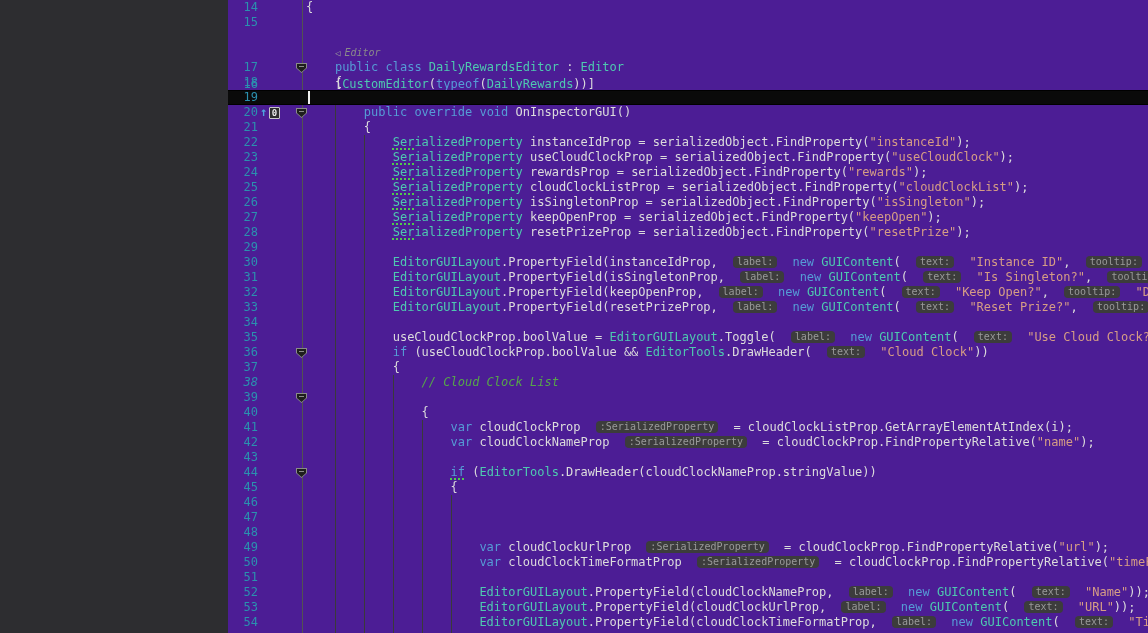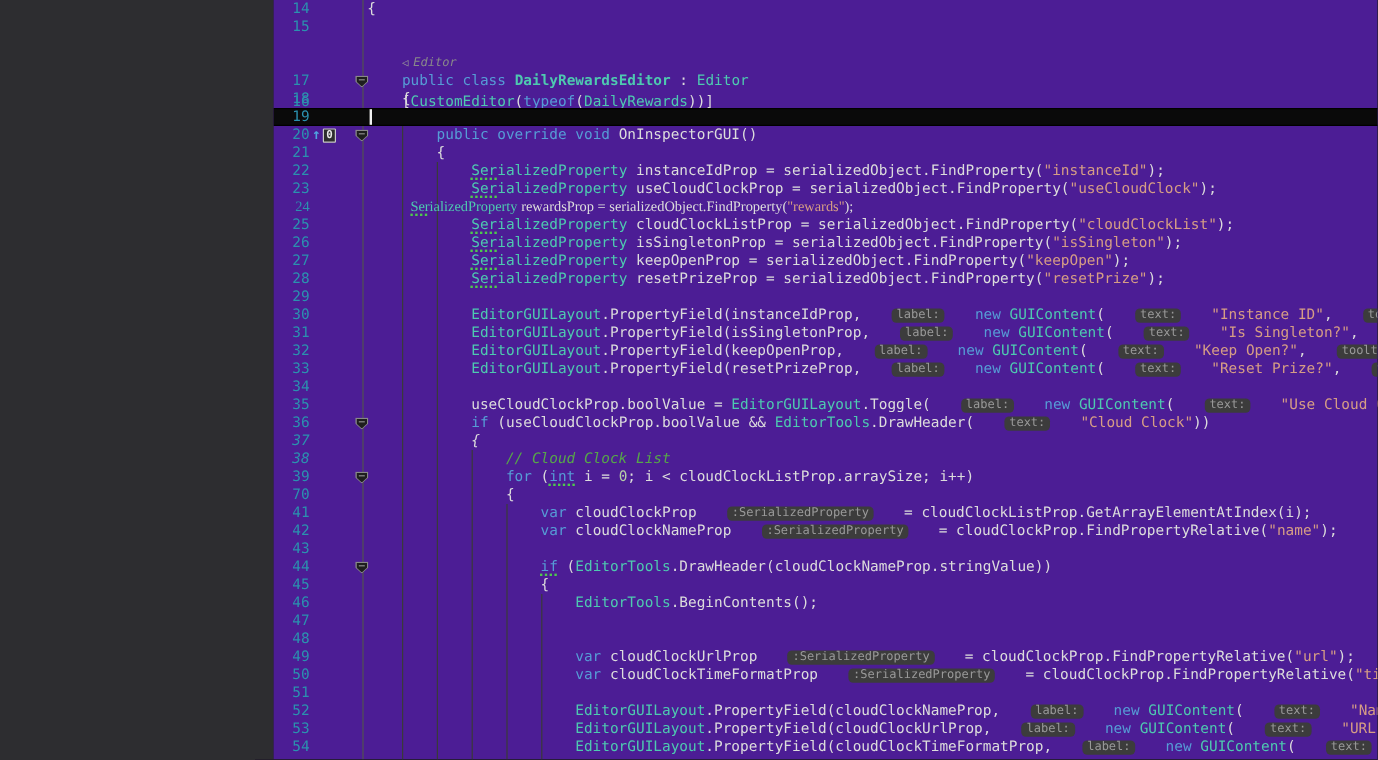--- a/index.html
+++ b/index.html
@@ -7,27 +7,27 @@
           font-family:"DejaVu Sans Mono","Liberation Mono",monospace;
           font-size:12px;line-height:15px;background:#1e1e1e;}
   #side-panel{position:absolute;left:0;top:0;width:228px;height:633px;background:#2d2d30;}
   #editor{position:absolute;left:228px;top:0;width:1091px;height:633px;background:#4c1d95;}
   .row{position:absolute;left:0;width:920px;height:15px;white-space:pre;}
   .row.current{background:#0a0a0a;box-shadow:inset 0 1px 0 #000,inset 0 -1px 0 #000;padding-left:39px;}
   .ln{position:absolute;left:2px;top:0;width:28px;text-align:right;color:#2b91af;}
   .code{position:absolute;left:78px;top:0;color:#dcdcdc;white-space:pre;}
   .k{color:#569cd6;}
   .t{color:#4ec9b0;}
-  .tb{color:#4ec9b0;font-weight:bold;}
+  .tb{color:#4ec9b0;font-weight:normal;}
   .s{color:#d69d85;}
   .n{color:#b5cea8;}
   .cm{color:#57a64a;}
   .u{text-decoration:underline dotted #4ec94e 2px;text-underline-offset:2px;}
   .pill{display:inline-block;background:#3c3c3c;color:#999;font-size:10px;line-height:12px;
-        padding:0 4px;border-radius:4px;vertical-align:1px;margin:0 18px;}
+        padding:0 4px;border-radius:4px;vertical-align:1px;margin:0 8px;}
   .fold-line{position:absolute;left:74px;top:0;width:1px;height:633px;background:#525252;}
   .fold{position:absolute;left:68px;top:3px;width:11px;height:10px;}
   .fold .outer{position:absolute;inset:0;background:#8a8a8a;
         clip-path:polygon(0 0,100% 0,100% 50%,50% 100%,0 50%);}
   .fold .inner{position:absolute;inset:1px;background:#1e1e1e;
         clip-path:polygon(0 0,100% 0,100% 50%,50% 100%,0 50%);}
   .fold .minus{position:absolute;left:3px;top:3px;width:5px;height:1px;background:#8a8a8a;}
   .guide{position:absolute;width:1px;background:#3a3a3a;}
   .caret{position:absolute;width:2px;height:13px;background:#f0f0f0;}
   .lens{color:#8a8a8a;font-size:10px;}
@@ -56,43 +56,43 @@
         <div class="row" style="top: 15px;"><span class="ln">15</span><div class="code"></div></div>
         <div class="row" style="top: 30px; margin-top: 47px;"><span class="ln">16</span><div class="code"><span>    [</span><span class="t">CustomEditor</span><span>(</span><span class="k">typeof</span><span>(</span><span class="t">DailyRewards</span><span>))]</span></div></div>
         <div class="row" style="top: 45px; font-style: italic;"><div class="code lens" style="left: 107px;"><span class="ic">◁</span><span>Editor</span></div></div>
         <div class="row" style="top: 60px;"><span class="ln">17</span><div class="fold"><div class="outer"></div><div class="inner"></div><div class="minus"></div></div><div class="code"><span>    </span><span class="k">public</span><span> </span><span class="k">class</span><span> </span><span class="tb">DailyRewardsEditor</span><span> : </span><span class="t">Editor</span></div></div>
         <div class="row" style="top: 75px;"><span class="ln">18</span><div class="code"><span>    {</span></div></div>
         <div class="row current" style="top: 90px;"><span class="ln">19</span><div class="code"></div></div>
         <div class="row" style="top: 105px;"><span class="ln">20</span><span class="badge-arrow">↑</span><span class="badge-box">0</span><div class="fold"><div class="outer"></div><div class="inner"></div><div class="minus"></div></div><div class="code"><span>        </span><span class="k">public</span><span> </span><span class="k">override</span><span> </span><span class="k">void</span><span> OnInspectorGUI()</span></div></div>
         <div class="row" style="top: 120px;"><span class="ln">21</span><div class="code"><span>        {</span></div></div>
         <div class="row" style="top: 135px;"><span class="ln">22</span><div class="code"><span>            </span><span class="t u">Ser</span><span class="t">ializedProperty</span><span> instanceIdProp = serializedObject.FindProperty(</span><span class="s">"instanceId"</span><span>);</span></div></div>
         <div class="row" style="top: 150px;"><span class="ln">23</span><div class="code"><span>            </span><span class="t u">Ser</span><span class="t">ializedProperty</span><span> useCloudClockProp = serializedObject.FindProperty(</span><span class="s">"useCloudClock"</span><span>);</span></div></div>
-        <div class="row" style="top: 165px; font-family: Liberation Serif, serif;"><span class="ln">24</span><div class="code"><span>            </span><span class="t u">Ser</span><span class="t">ializedProperty</span><span> rewardsProp = serializedObject.FindProperty(</span><span class="s">"rewards"</span><span>);</span></div></div>
+        <div class="row" style="top: 165px;"><span class="ln">24</span><div class="code"><span>            </span><span class="t u">Ser</span><span class="t">ializedProperty</span><span> rewardsProp = serializedObject.FindProperty(</span><span class="s">"rewards"</span><span>);</span></div></div>
         <div class="row" style="top: 180px;"><span class="ln">25</span><div class="code"><span>            </span><span class="t u">Ser</span><span class="t">ializedProperty</span><span> cloudClockListProp = serializedObject.FindProperty(</span><span class="s">"cloudClockList"</span><span>);</span></div></div>
         <div class="row" style="top: 195px; padding-left: 36px;"><span class="ln">26</span><div class="code"><span>            </span><span class="t u">Ser</span><span class="t">ializedProperty</span><span> isSingletonProp = serializedObject.FindProperty(</span><span class="s">"isSingleton"</span><span>);</span></div></div>
         <div class="row" style="top: 210px;"><span class="ln">27</span><div class="code"><span>            </span><span class="t u">Ser</span><span class="t">ializedProperty</span><span> keepOpenProp = serializedObject.FindProperty(</span><span class="s">"keepOpen"</span><span>);</span></div></div>
         <div class="row" style="top: 225px;"><span class="ln">28</span><div class="code"><span>            </span><span class="t u">Ser</span><span class="t">ializedProperty</span><span> resetPrizeProp = serializedObject.FindProperty(</span><span class="s">"resetPrize"</span><span>);</span></div></div>
         <div class="row" style="top: 240px;"><span class="ln">29</span><div class="code"></div></div>
         <div class="row" style="top: 255px;"><span class="ln">30</span><div class="code"><span>            </span><span class="t">EditorGUILayout</span><span>.PropertyField(instanceIdProp, </span><span class="pill">label:</span><span> </span><span class="k">new</span><span> </span><span class="t">GUIContent</span><span>( </span><span class="pill">text:</span><span> </span><span class="s">"Instance ID"</span><span>, </span><span class="pill">tooltip:</span><span> </span><span class="s">"Change this </span></div></div>
         <div class="row" style="top: 270px;"><span class="ln">31</span><div class="code"><span>            </span><span class="t">EditorGUILayout</span><span>.PropertyField(isSingletonProp, </span><span class="pill">label:</span><span> </span><span class="k">new</span><span> </span><span class="t">GUIContent</span><span>( </span><span class="pill">text:</span><span> </span><span class="s">"Is Singleton?"</span><span>, </span><span class="pill">tooltip:</span><span> </span><span class="s">"Is it sin</span></div></div>
         <div class="row" style="top: 285px;"><span class="ln">32</span><div class="code"><span>            </span><span class="t">EditorGUILayout</span><span>.PropertyField(keepOpenProp, </span><span class="pill">label:</span><span> </span><span class="k">new</span><span> </span><span class="t">GUIContent</span><span>( </span><span class="pill">text:</span><span> </span><span class="s">"Keep Open?"</span><span>, </span><span class="pill">tooltip:</span><span> </span><span class="s">"Do the Canvas </span></div></div>
         <div class="row" style="top: 300px;"><span class="ln">33</span><div class="code"><span>            </span><span class="t">EditorGUILayout</span><span>.PropertyField(resetPrizeProp, </span><span class="pill">label:</span><span> </span><span class="k">new</span><span> </span><span class="t">GUIContent</span><span>( </span><span class="pill">text:</span><span> </span><span class="s">"Reset Prize?"</span><span>, </span><span class="pill">tooltip:</span><span> </span><span class="s">"Resets the </span></div></div>
         <div class="row" style="top: 315px;"><span class="ln">34</span><div class="code"></div></div>
         <div class="row" style="top: 330px;"><span class="ln">35</span><div class="code"><span>            useCloudClockProp.boolValue = </span><span class="t">EditorGUILayout</span><span>.Toggle( </span><span class="pill">label:</span><span> </span><span class="k">new</span><span> </span><span class="t">GUIContent</span><span>( </span><span class="pill">text:</span><span> </span><span class="s">"Use Cloud Clock?"</span><span>), useCloudClockProp.boolValue);</span></div></div>
         <div class="row" style="top: 345px;"><span class="ln">36</span><div class="fold"><div class="outer"></div><div class="inner"></div><div class="minus"></div></div><div class="code"><span>            </span><span class="k">if</span><span> (useCloudClockProp.boolValue &amp;&amp; </span><span class="t">EditorTools</span><span>.DrawHeader( </span><span class="pill">text:</span><span> </span><span class="s">"Cloud Clock"</span><span>))</span></div></div>
-        <div class="row" style="top: 360px; font-style: italic;"><span class="ln">37</span><div class="code"><span>            {</span></div></div>
+        <div class="row" style="top: 360px;"><span class="ln">37</span><div class="code"><span>            {</span></div></div>
         <div class="row" style="top: 375px; font-style: italic;"><span class="ln">38</span><div class="code"><span>                </span><span class="cm">// Cloud Clock List</span></div></div>
-        <div class="row" style="top: 390px;"><span class="ln">39</span><div class="fold"><div class="outer"></div><div class="inner"></div><div class="minus"></div></div><div class="code"><span>                </span><span class="k">for</span><span> (</span><span class="k u">int</span><span> i = </span><span class="n">0</span><span>; i &lt; cloudClockListProp.arraySize; i++)</span></div></div>
-        <div class="row" style="top: 405px;"><span class="ln">70</span><div class="code"><span>                {</span></div></div>
+        <div class="row" style="top: 390px;"><span class="ln">39</span><div class="fold"><div class="outer"></div><div class="inner"></div><div class="minus"></div></div></div>
+        <div class="row" style="top: 405px;"><span class="ln">40</span><div class="code"><span>                {</span></div></div>
         <div class="row" style="top: 420px;"><span class="ln">41</span><div class="code"><span>                    </span><span class="k">var</span><span> cloudClockProp </span><span class="pill">:SerializedProperty</span><span> = cloudClockListProp.GetArrayElementAtIndex(i);</span></div></div>
         <div class="row" style="top: 435px;"><span class="ln">42</span><div class="code"><span>                    </span><span class="k">var</span><span> cloudClockNameProp </span><span class="pill">:SerializedProperty</span><span> = cloudClockProp.FindPropertyRelative(</span><span class="s">"name"</span><span>);</span></div></div>
         <div class="row" style="top: 450px;"><span class="ln">43</span><div class="code"></div></div>
         <div class="row" style="top: 465px;"><span class="ln">44</span><div class="fold"><div class="outer"></div><div class="inner"></div><div class="minus"></div></div><div class="code"><span>                    </span><span class="k u">if</span><span> (</span><span class="t">EditorTools</span><span>.DrawHeader(cloudClockNameProp.stringValue))</span></div></div>
         <div class="row" style="top: 480px;"><span class="ln">45</span><div class="code"><span>                    {</span></div></div>
-        <div class="row" style="top: 495px;"><span class="ln">46</span><div class="code"><span>                        </span><span class="t">EditorTools</span><span>.BeginContents();</span></div></div>
+        <div class="row" style="top: 495px;"><span class="ln">46</span></div>
         <div class="row" style="top: 510px;"><span class="ln">47</span><div class="code"></div></div>
         <div class="row" style="top: 525px;"><span class="ln">48</span><div class="code"></div></div>
         <div class="row" style="top: 540px;"><span class="ln">49</span><div class="code"><span>                        </span><span class="k">var</span><span> cloudClockUrlProp </span><span class="pill">:SerializedProperty</span><span> = cloudClockProp.FindPropertyRelative(</span><span class="s">"url"</span><span>);</span></div></div>
         <div class="row" style="top: 555px;"><span class="ln">50</span><div class="code"><span>                        </span><span class="k">var</span><span> cloudClockTimeFormatProp </span><span class="pill">:SerializedProperty</span><span> = cloudClockProp.FindPropertyRelative(</span><span class="s">"timeFormat"</span></div></div>
         <div class="row" style="top: 570px;"><span class="ln">51</span><div class="code"></div></div>
         <div class="row" style="top: 585px;"><span class="ln">52</span><div class="code"><span>                        </span><span class="t">EditorGUILayout</span><span>.PropertyField(cloudClockNameProp, </span><span class="pill">label:</span><span> </span><span class="k">new</span><span> </span><span class="t">GUIContent</span><span>( </span><span class="pill">text:</span><span> </span><span class="s">"Name"</span><span>));</span></div></div>
         <div class="row" style="top: 600px;"><span class="ln">53</span><div class="code"><span>                        </span><span class="t">EditorGUILayout</span><span>.PropertyField(cloudClockUrlProp, </span><span class="pill">label:</span><span> </span><span class="k">new</span><span> </span><span class="t">GUIContent</span><span>( </span><span class="pill">text:</span><span> </span><span class="s">"URL"</span><span>));</span></div></div>
         <div class="row" style="top: 615px;"><span class="ln">54</span><div class="code"><span>                        </span><span class="t">EditorGUILayout</span><span>.PropertyField(cloudClockTimeFormatProp, </span><span class="pill">label:</span><span> </span><span class="k">new</span><span> </span><span class="t">GUIContent</span><span>( </span><span class="pill">text:</span><span> </span><span class="s">"Time Format"</span></div></div>
       </div>
     <div class="caret" id="caret" style="left: 80px; top: 91px;"></div>

